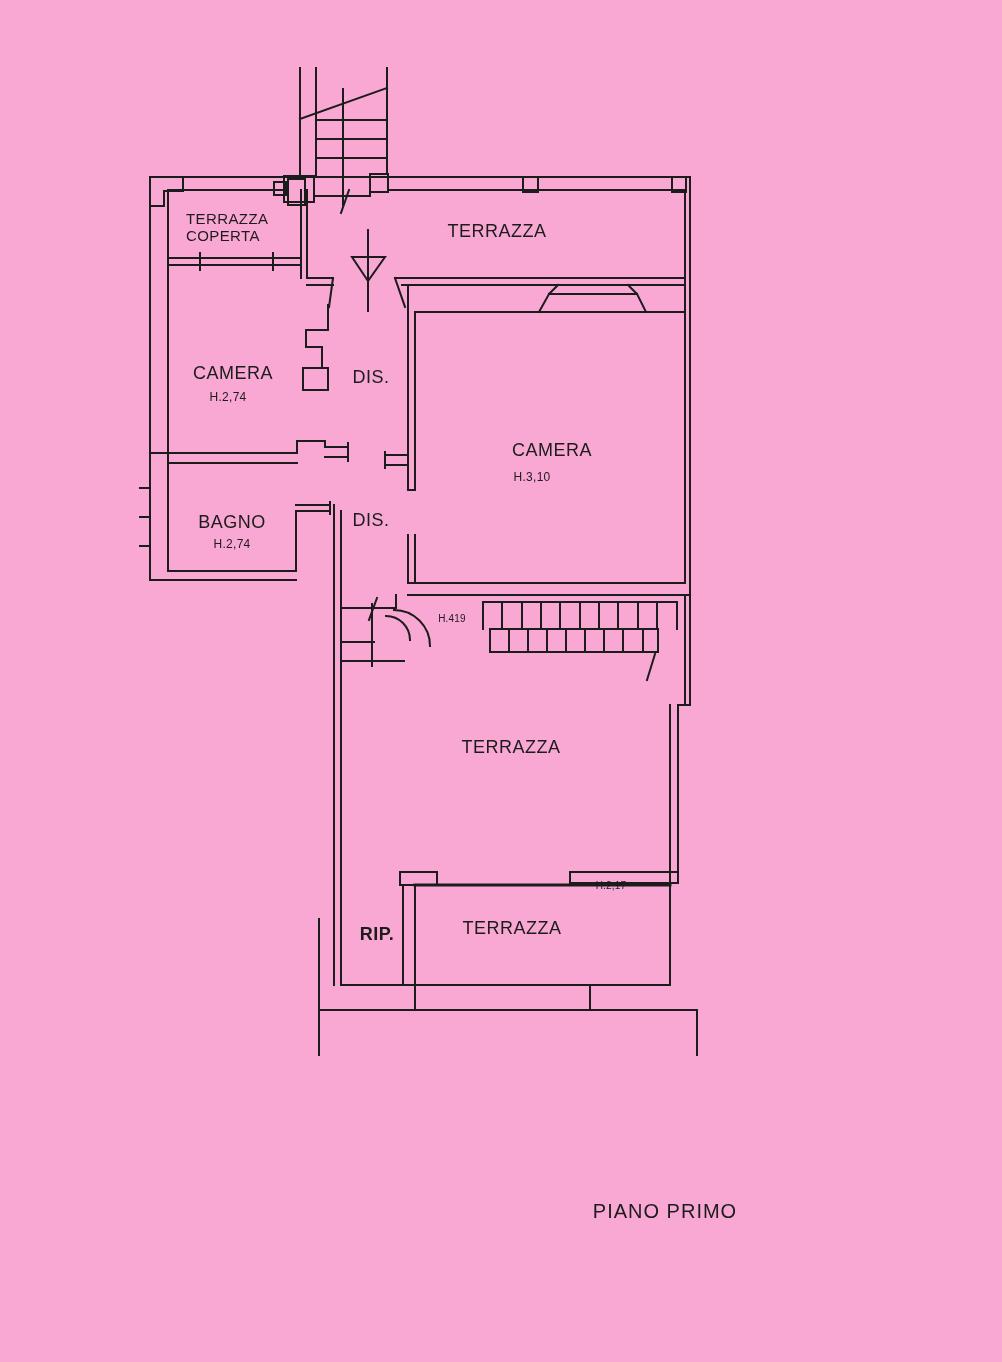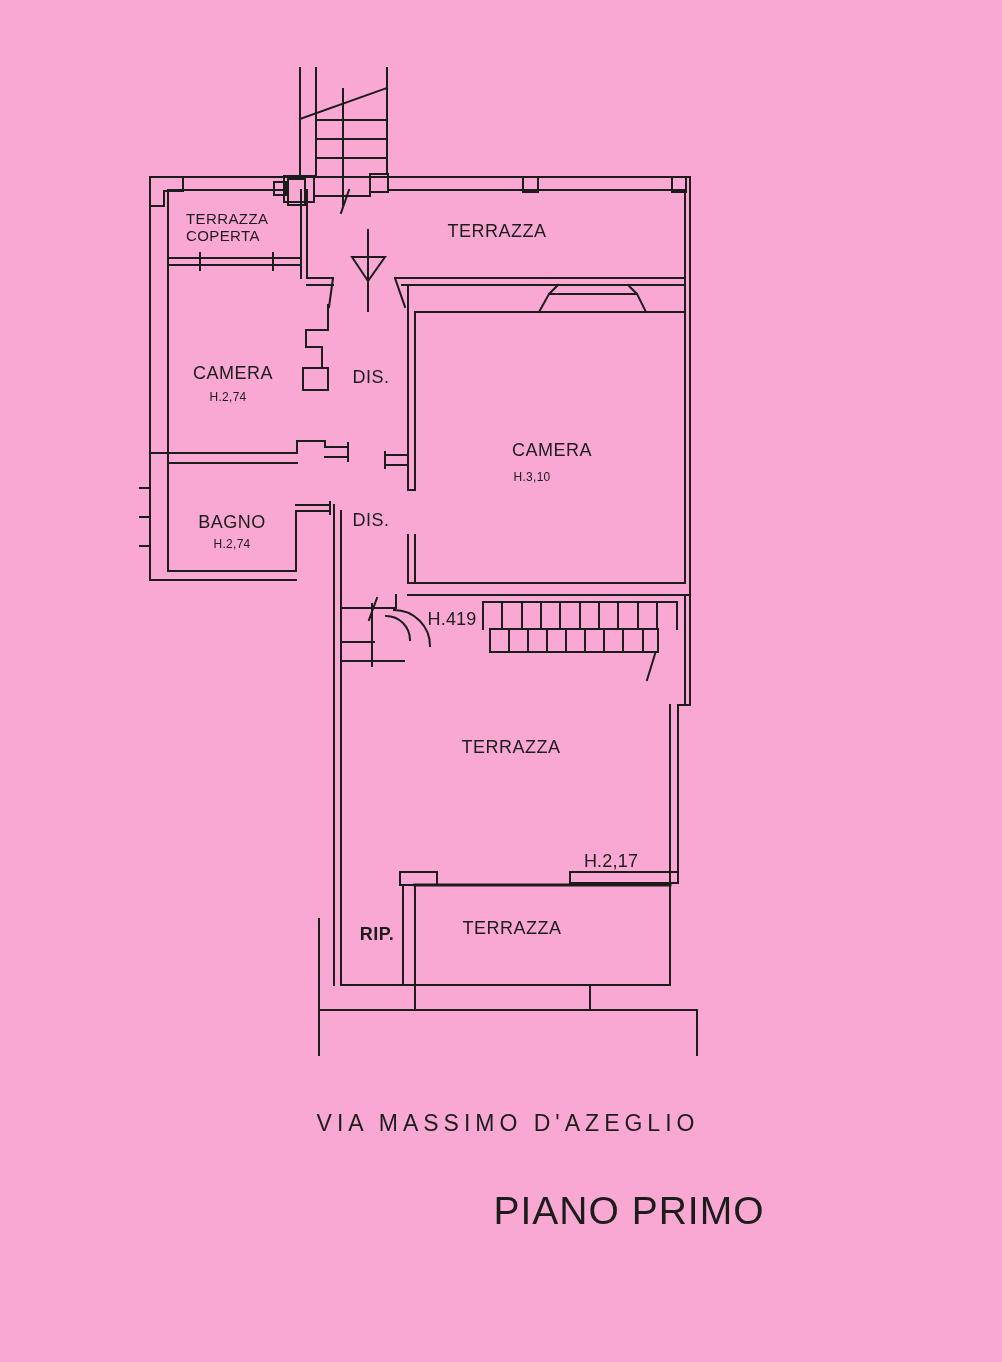--- a/index.html
+++ b/index.html
@@ -15,24 +15,24 @@
     position:absolute;
     transform:translate(-50%,-50%);
     color:#1c1c1c;
     white-space:pre-line;
     text-align:center;
     line-height:1.15;
     letter-spacing:0.5px;
   }
   .room{font-size:18px;}
   .room-sub{font-size:12px;letter-spacing:0.3px;}
-  .annot{font-size:18px;letter-spacing:0.2px;}
+  .annot{font-size:10px;letter-spacing:0.2px;}
   .two-line{text-align:left;transform:translate(0,-50%);font-size:15px;letter-spacing:0.4px;}
   .street{font-size:23px;letter-spacing:5px;}
-  .floor-title{font-size:39px;letter-spacing:1px;}
+  .floor-title{font-size:20px;letter-spacing:1px;margin-left:36px;}
 </style>
 </head>
 <body>
 
 <div class="sheet">
 
   <svg class="plan-svg" viewBox="0 0 1002 1362" xmlns="http://www.w3.org/2000/svg">
     <g stroke="#1c1c1c" stroke-width="2" fill="none" stroke-linecap="square">
 
       <g>
@@ -164,23 +164,22 @@
 
   <div class="label room" style="left:232px;top:522px;">BAGNO</div>
   <div class="label room-sub" style="left:232px;top:545px;">H.2,74</div>
 
   <div class="label room" style="left:371px;top:520px;">DIS.</div>
 
   <div class="label annot" style="left:452px;top:619px;">H.419</div>
 
   <div class="label room" style="left:511px;top:747px;">TERRAZZA</div>
 
-  <div class="label annot" style="left:611px;top:861px;">H.2,17</div>
+  <div class="label annot" style="left:611px;top:886px;">H.2,17</div>
 
   <div class="label room" style="left:377px;top:934px;font-weight:bold;">RIP.</div>
 
   <div class="label room" style="left:512px;top:928px;">TERRAZZA</div>
 
-  <div class="label street" style="left:508px;top:1123px;">VIA MASSIMO D'AZEGLIO</div>
 
   <div class="label floor-title" style="left:629px;top:1211px;">PIANO PRIMO</div>
 
 </div>
 
 </body></html>

